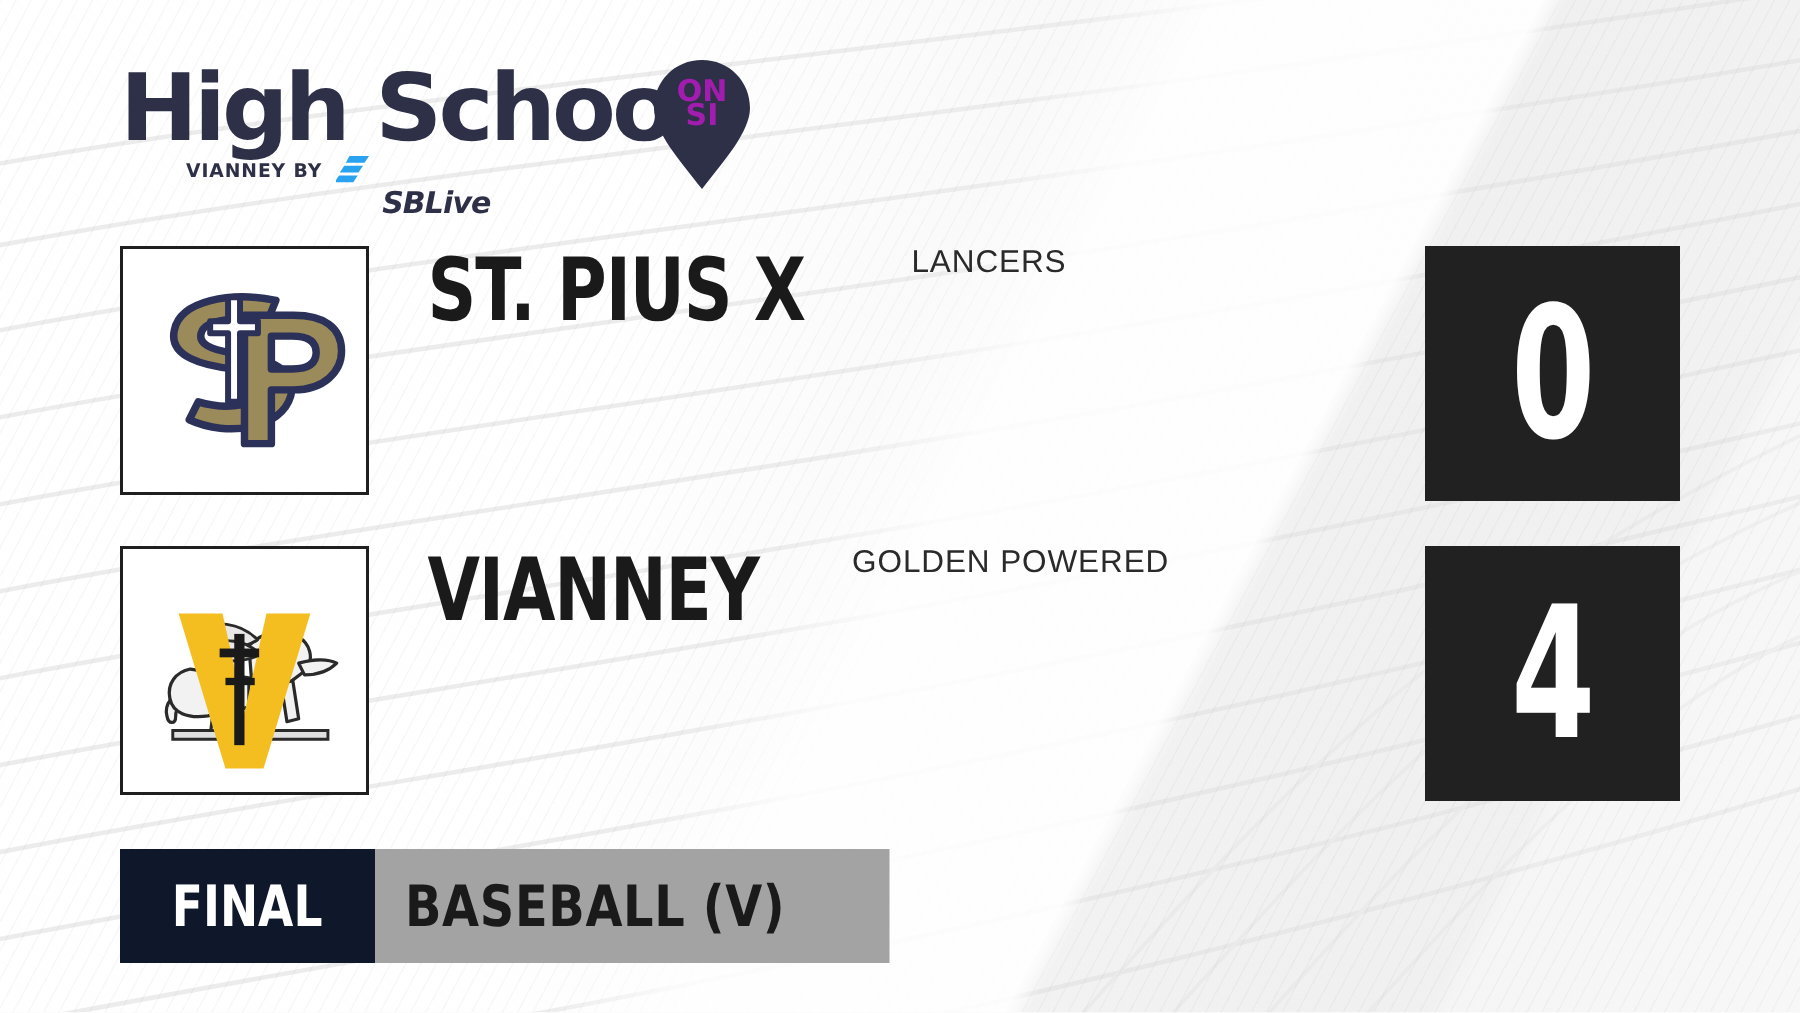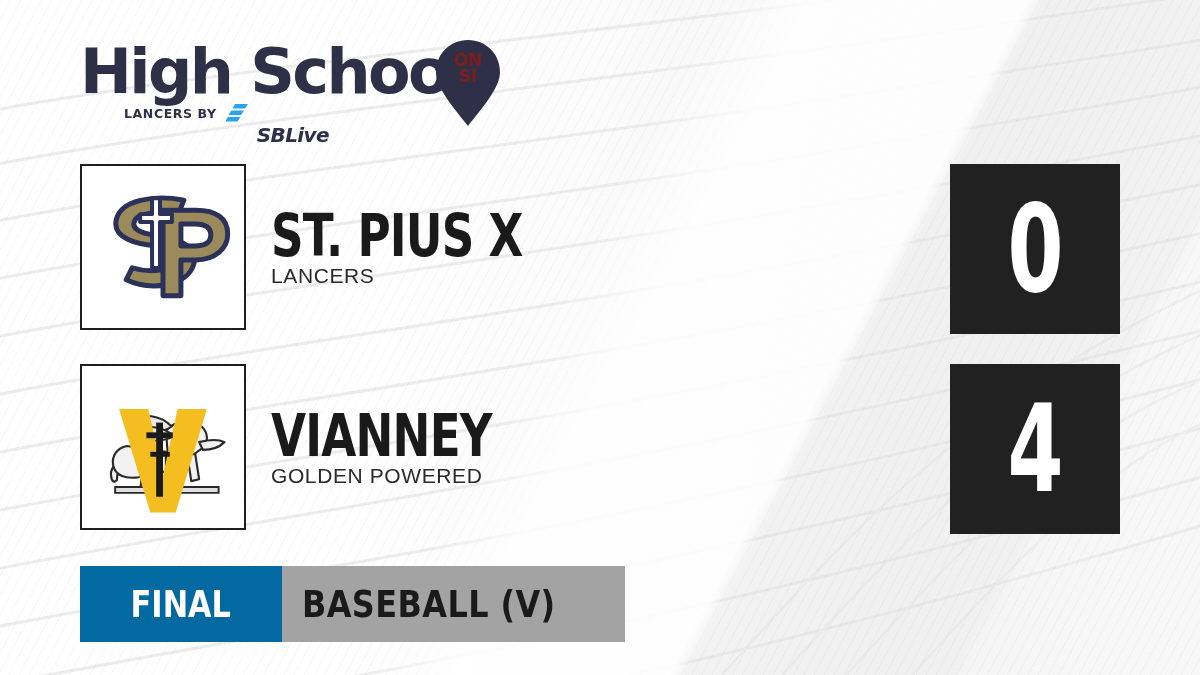--- a/index.html
+++ b/index.html
@@ -88,24 +88,24 @@
   }
   .brand-pin svg { display: block; }
   .pin-text {
     position: absolute;
     left: 352px;
     top: 16px;
     width: 72px;
     text-align: center;
     font-family: "DejaVu Sans", sans-serif;
     font-weight: 700;
-    font-size: 17px;
+    font-size: 20px;
     line-height: 16px;
     letter-spacing: 0px;
-    color: #7f1d1d;
+    color: #a21caf;
   }
   .pin-text span { display: block; }
 
   .powered {
     position: absolute;
     left: 124px;
     top: 80px;
     display: flex;
     align-items: center;
     gap: 9px;
@@ -155,25 +155,25 @@
     overflow: hidden;
   }
   .logo-card svg {
     display: block;
     width: 100%;
     height: 100%;
   }
 
   .team-text {
     position: absolute;
-    left: 191px;
+    left: 205px;
     top: 0;
     height: 166px;
     display: flex;
-    flex-direction: column;
+    flex-direction: row;
     justify-content: center;
     white-space: nowrap;
   }
   .team-name {
     font-family: "DejaVu Sans", sans-serif;
     font-weight: 700;
     font-size: 58px;
     line-height: 58px;
     letter-spacing: -1px;
     color: #1a1a1a;
@@ -215,26 +215,26 @@
   
   .status-bar {
     position: absolute;
     left: 80px;
     top: 566px;
     height: 76px;
     display: flex;
     align-items: stretch;
   }
   .status-final {
-    background: #0369a1;
+    background: #0f172a;
     color: #ffffff;
     display: flex;
     align-items: center;
     justify-content: center;
-    padding: 0 38px;
+    padding: 0 22px;
     min-width: 104px;
     box-sizing: border-box;
   }
   .status-final-text {
     font-family: "DejaVu Sans", sans-serif;
     font-weight: 700;
     font-size: 38px;
     line-height: 38px;
     letter-spacing: 0px;
     transform: scaleX(0.8);
@@ -300,21 +300,21 @@
         <path d="M36 2 C18 2 4 16 4 34 C4 50 22 70 36 88 C50 70 68 50 68 34 C68 16 54 2 36 2 Z" fill="#2e3047"></path>
       </svg>
     </div>
     <div class="pin-text">
       <span>ON</span>
       <span>SI</span>
     </div>
   </div>
 
   <div class="powered">
-    <span class="powered-label">LANCERS BY</span>
+    <span class="powered-label">VIANNEY BY</span>
     <span class="sbl-mark">
       <svg viewBox="0 0 22 19" aria-hidden="true">
         <path d="M9 0 L22 0 L19 4.5 L6.5 4.5 Z" fill="#29a3f0"></path>
         <path d="M5.5 6.5 L18 6.5 L15 11 L2.5 11 Z" fill="#29a3f0"></path>
         <path d="M2 13 L14.5 13 L11.5 17.5 L-1 17.5 Z" fill="#29a3f0"></path>
       </svg>
     </span>
     <span class="sbl-name"><span>SBL</span><span class="lite">ive</span></span>
   </div>
 

